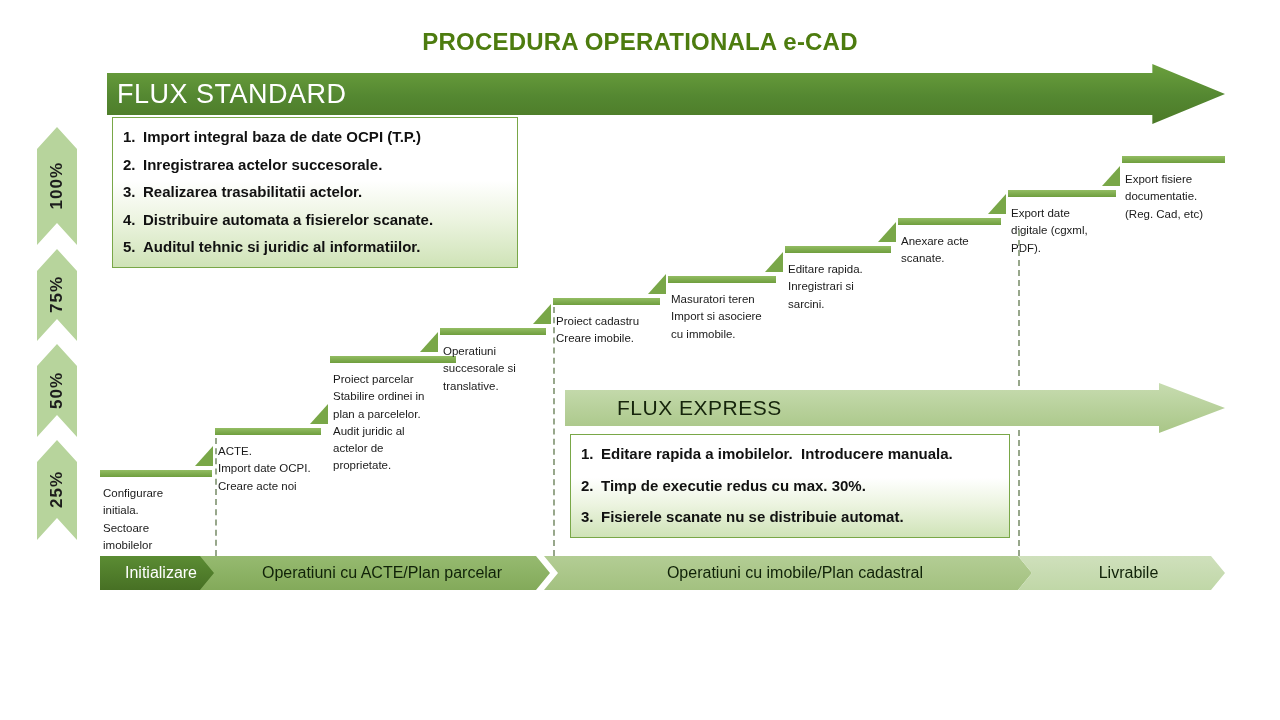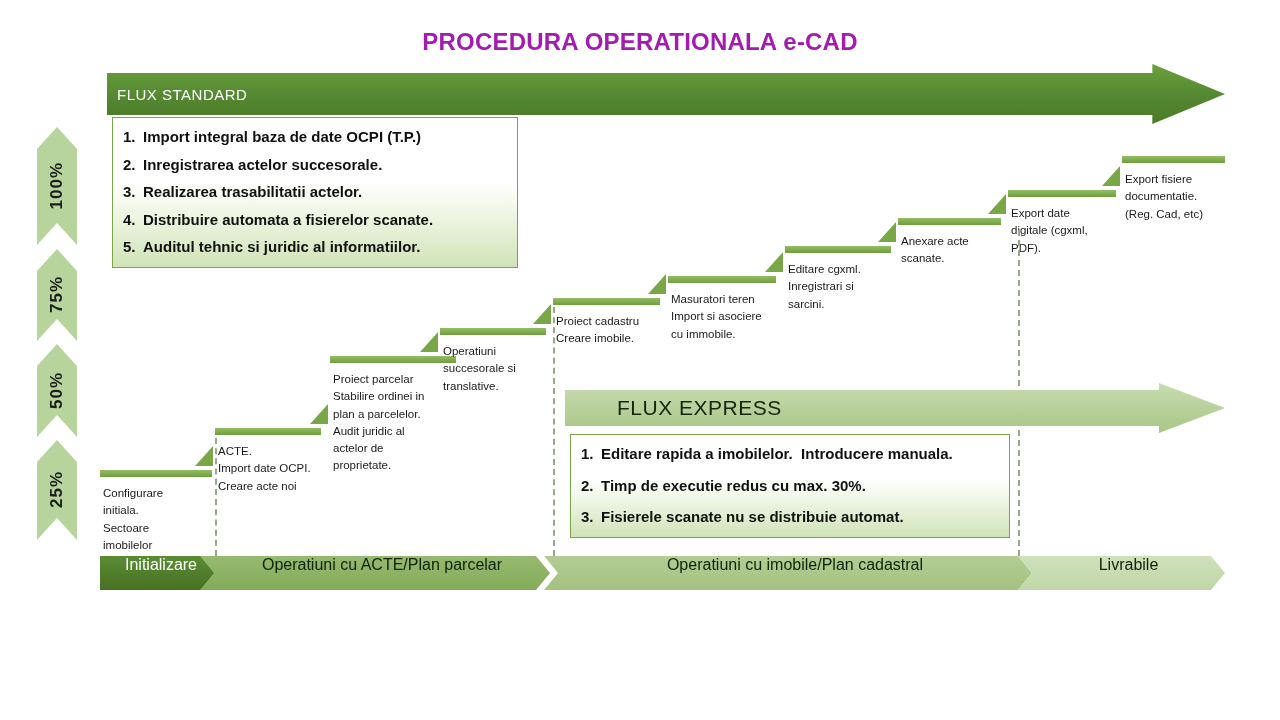--- a/index.html
+++ b/index.html
@@ -1,27 +1,27 @@
 <!DOCTYPE html>
 <html><head>
 <meta charset="utf-8">
 <style>
   * { margin:0; padding:0; box-sizing:border-box; }
   html,body { background:#fff; }
   body { font-family:"Liberation Sans", sans-serif; }
   .canvas { position:relative; width:1280px; height:720px; background:#ffffff; overflow:hidden; }
 
   .title { position:absolute; top:28px; left:0; width:100%; text-align:center;
-           font-size:24px; font-weight:bold; color:#a21caf; letter-spacing:.2px; }
+           font-size:24px; font-weight:bold; color:#4d7c0f; letter-spacing:.2px; }
 
   .banner { position:absolute; display:flex; align-items:center; }
   .banner-std { left:107px; top:64px; width:1118px; height:60px;
     background:linear-gradient(180deg,#6ba03d 0%,#548731 55%,#4c7a27 100%);
     clip-path:polygon(0 15%, 93.5% 15%, 93.5% 0, 100% 50%, 93.5% 100%, 93.5% 85%, 0 85%); }
-  .banner-std .banner-label { color:#fff; font-size:15px; padding-left:10px; letter-spacing:.5px; }
+  .banner-std .banner-label { color:#fff; font-size:27px; padding-left:10px; letter-spacing:.5px; }
   .banner-exp { left:565px; top:383px; width:660px; height:50px;
     background:linear-gradient(180deg,#c7dcb0 0%,#a9c687 100%);
     clip-path:polygon(0 14%, 90% 14%, 90% 0, 100% 50%, 90% 100%, 90% 86%, 0 86%);padding-left:44px; }
   .banner-exp .banner-label { color:#16250c; font-size:21px; padding-left:8px; letter-spacing:.5px; }
 
   .gbox { position:absolute; border:1px solid #79a748;
     background:linear-gradient(180deg,#ffffff 0%,#ffffff 42%,#ecf4e0 68%,#cfe3b7 100%);
     display:flex; flex-direction:column; justify-content:space-between; padding:10px; }
   .box-std { left:112px; top:117px; width:406px; height:151px; }
   .box-exp { left:570px; top:434px; width:440px; height:104px; }
@@ -36,21 +36,21 @@
     color:#1c1c1c; letter-spacing:1px; }
 
   .step { position:absolute; }
   .step-bar { height:7px; width:100%; background:linear-gradient(180deg,#93bd63,#6f9e3e); }
   .step-text { position:absolute; left:3px; top:15px; font-size:11.5px; line-height:1.5;
     color:#1a1a1a; white-space:pre-line; width:118px; }
   .tri { position:absolute; width:18px; height:20px; background:#79a748;
     clip-path:polygon(100% 0, 100% 100%, 0 100%); }
   .dash { position:absolute; width:0; border-left:2px dashed #97a78b; }
 
-  .phase { position:absolute; top:556px; height:34px; display:flex; align-items:flex-start;
+  .phase { position:absolute; top:556px; height:34px; display:flex; align-items:center;
     justify-content:center; font-size:16px; color:#102208; }
   .phase-first { clip-path:polygon(0 0, calc(100% - 14px) 0, 100% 50%, calc(100% - 14px) 100%, 0 100%); }
   .phase-chev  { clip-path:polygon(0 0, calc(100% - 14px) 0, 100% 50%, calc(100% - 14px) 100%, 0 100%, 14px 50%);
     padding-left:14px; }
   .p1 { left:100px; width:122px; background:linear-gradient(180deg,#5b8c33,#477024); color:#fff; }
   .p2 { left:200px; width:350px; background:linear-gradient(180deg,#96ba70,#83aa5a); }
   .p3 { left:544px; width:488px; background:linear-gradient(180deg,#b3cd94,#a3c180); }
   .p4 { left:1018px; width:207px; background:linear-gradient(180deg,#cfe0bc,#c0d7a7); }
 </style>
 </head>
@@ -134,21 +134,21 @@
 Creare imobile.</div>
   </div>
   <div class="step" style="left:668px;top:276px;width:108px">
     <div class="step-bar"></div>
     <div class="step-text">Masuratori teren
 Import si asociere
 cu immobile.</div>
   </div>
   <div class="step" style="left:785px;top:246px;width:106px">
     <div class="step-bar"></div>
-    <div class="step-text">Editare cgxml.
+    <div class="step-text">Editare rapida.
 Inregistrari si
 sarcini.</div>
   </div>
   <div class="step" style="left:898px;top:218px;width:103px">
     <div class="step-bar"></div>
     <div class="step-text">Anexare acte
 scanate.</div>
   </div>
   <div class="step" style="left:1008px;top:190px;width:108px">
     <div class="step-bar"></div>

